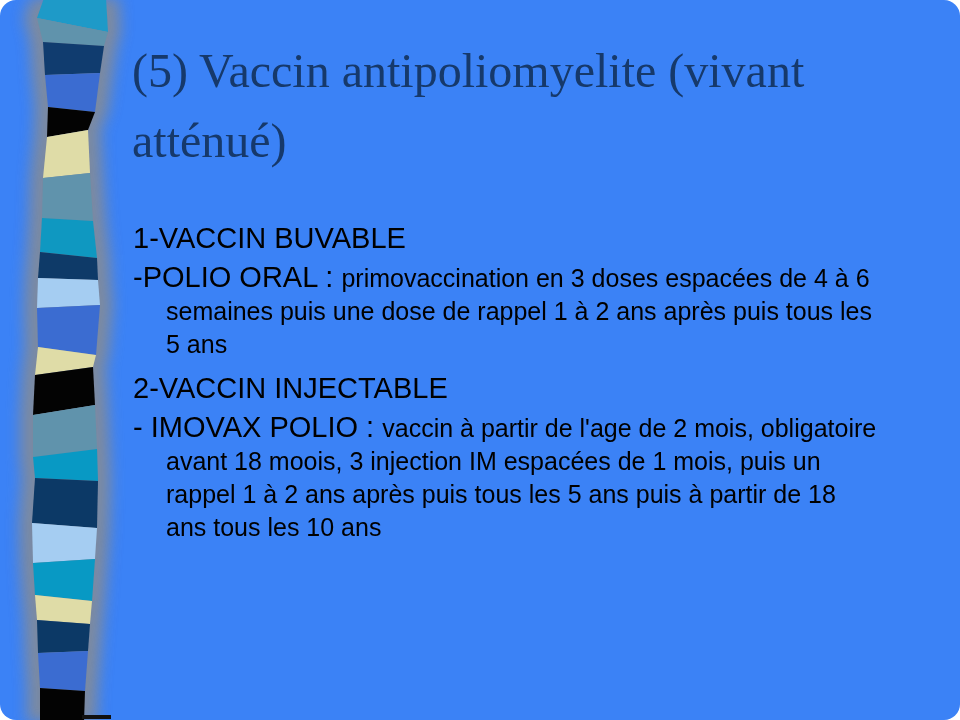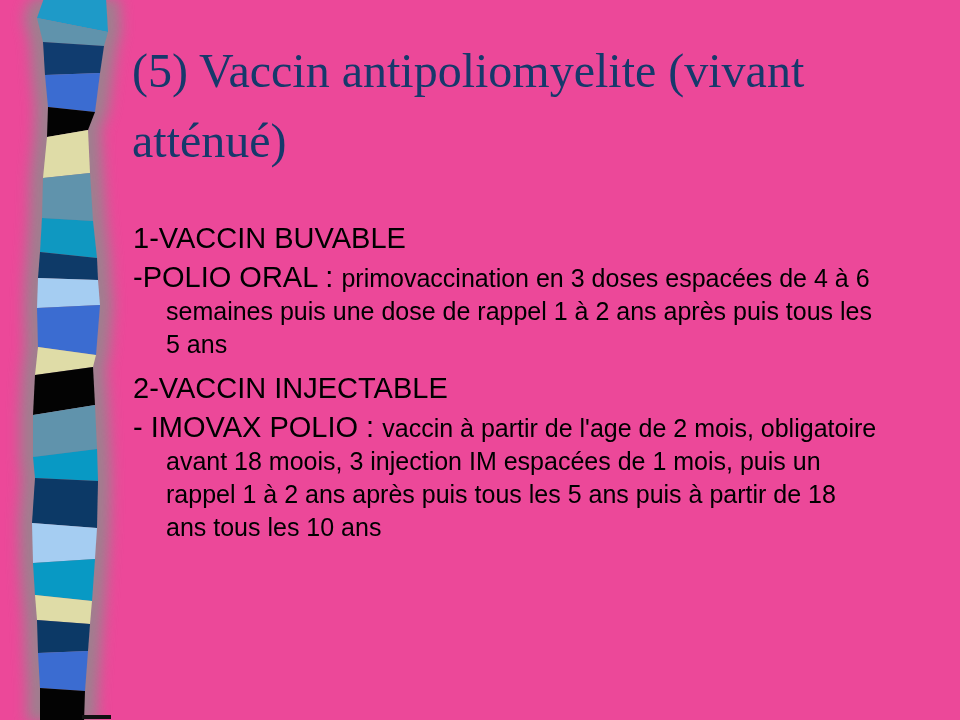--- a/index.html
+++ b/index.html
@@ -20,21 +20,21 @@
     font-size:25px; line-height:33px;
     padding-left:33px; text-indent:-33px; margin:0 0 9px 0;
   }
   .entry .label { font-size:29px;text-align:right; }
   .entry .rest { white-space:pre-line; }
   .ribbon-svg { position:absolute; left:0; top:0; }
 </style>
 </head>
 <body>
 
-<div class="slide" style="background: #ec4899;">
+<div class="slide" style="background: #3b82f6; border-radius: 16px;">
 
   <svg class="ribbon-svg" width="160" height="720" viewBox="0 0 160 720">
     <defs>
       <filter id="soft" x="-60%" y="-10%" width="220%" height="120%">
         <feGaussianBlur stdDeviation="7"></feGaussianBlur>
       </filter>
     </defs>
     <polygon id="ribbon-shadow" filter="url(#soft)" opacity="0.8" points="31,-2 24,18 30,42 32,75 35,107 34,137 30,178 29,218 27,252 25,278 24,308 25,347 22,375 20,415 20,457 22,478 19,523 20,563 22,595 24,620 25,653 27,688 27,722 97,722 98,691 101,651 103,624 105,601 108,559 110,528 111,481 110,449 108,405 106,367 109,355 113,305 111,280 110,258 106,221 103,173 101,130 108,112 113,73 117,46 121,32 119,-2" fill="#8C8C8C"></polygon>
     <g id="ribbon-stripes">
         <polygon points="44,-2 106,-2 108,32 37,18" fill="#1E9AC8"></polygon>

